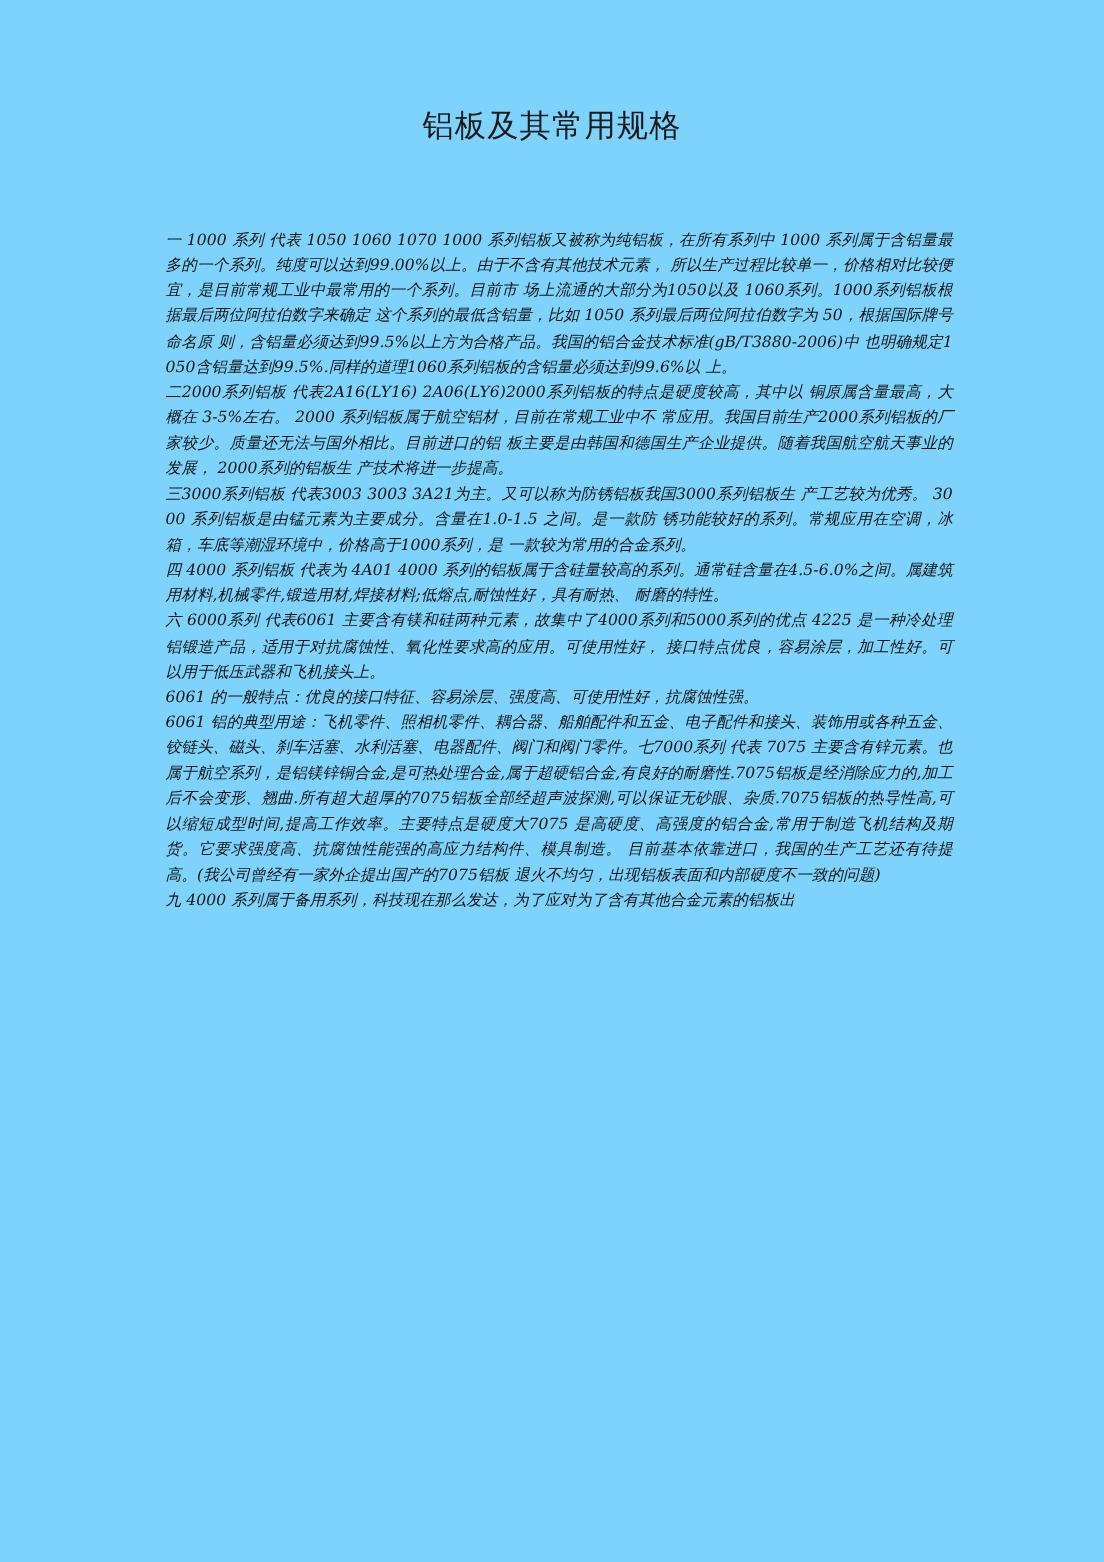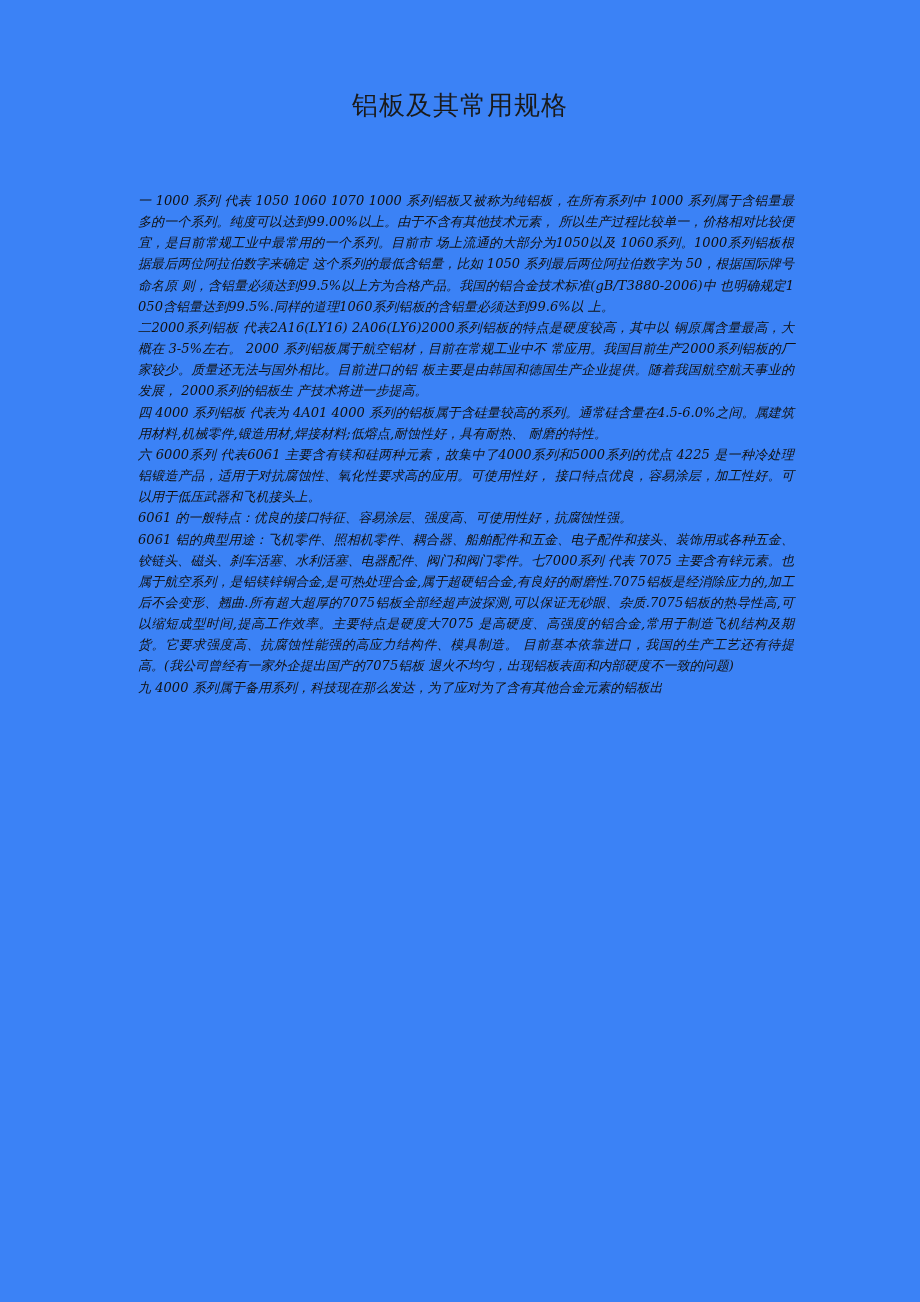--- a/index.html
+++ b/index.html
@@ -12,21 +12,21 @@
     width: 920px;
     height: 1302px;
     font-family: "Liberation Serif", "DejaVu Serif", serif;
     color: #000000;
     -webkit-font-smoothing: antialiased;
   }
   .page {
     position: relative;
     width: 920px;
     height: 1302px;
-    background: #3b82f6;
+    background: #7dd3fc;
     box-sizing: border-box;
     overflow: hidden;
   }
   .doc-title {
     position: absolute;
     left: 0;
     top: 88px;
     width: 920px;
     text-align: center;
     font-family: "DejaVu Serif", "Liberation Serif", serif;
@@ -63,20 +63,21 @@
 </head>
 <body>
 
 <div class="page">
 
   <div class="doc-title">铝板及其常用规格</div>
 
   <div class="body-column">
     <p class="para">一  1000 系列  代表  1050 1060 1070 1000 系列铝板又被称为纯铝板，在所有系列中  1000 系列属于含铝量最多的一个系列。纯度可以达到99.00%以上。由于不含有其他技术元素，  所以生产过程比较单一，价格相对比较便宜，是目前常规工业中最常用的一个系列。目前市  场上流通的大部分为1050以及  1060系列。1000系列铝板根据最后两位阿拉伯数字来确定  这个系列的最低含铝量，比如  1050 系列最后两位阿拉伯数字为  50，根据国际牌号命名原  则，含铝量必须达到99.5%以上方为合格产品。我国的铝合金技术标准(gB/T3880-2006)中  也明确规定1050含铝量达到99.5%.同样的道理1060系列铝板的含铝量必须达到99.6%以  上。</p>
     <p class="para">二2000系列铝板  代表2A16(LY16) 2A06(LY6)2000系列铝板的特点是硬度较高，其中以  铜原属含量最高，大概在  3-5%左右。   2000 系列铝板属于航空铝材，目前在常规工业中不  常应用。我国目前生产2000系列铝板的厂家较少。质量还无法与国外相比。目前进口的铝  板主要是由韩国和德国生产企业提供。随着我国航空航天事业的发展，  2000系列的铝板生  产技术将进一步提高。</p>
+    <p class="para">三3000系列铝板  代表3003 3003 3A21为主。又可以称为防锈铝板我国3000系列铝板生  产工艺较为优秀。  3000 系列铝板是由锰元素为主要成分。含量在1.0-1.5 之间。是一款防  锈功能较好的系列。常规应用在空调，冰箱，车底等潮湿环境中，价格高于1000系列，是  一款较为常用的合金系列。</p>
     <p class="para">四  4000 系列铝板  代表为  4A01 4000 系列的铝板属于含硅量较高的系列。通常硅含量在4.5-6.0%之间。属建筑用材料,机械零件,锻造用材,焊接材料;低熔点,耐蚀性好，具有耐热、  耐磨的特性。</p>
     <p class="para">六  6000系列  代表6061 主要含有镁和硅两种元素，故集中了4000系列和5000系列的优点  4225 是一种冷处理铝锻造产品，适用于对抗腐蚀性、氧化性要求高的应用。可使用性好，   接口特点优良，容易涂层，加工性好。可以用于低压武器和飞机接头上。</p>
     <p class="para">6061 的一般特点：优良的接口特征、容易涂层、强度高、可使用性好，抗腐蚀性强。</p>
     <p class="para">6061 铝的典型用途：飞机零件、照相机零件、耦合器、船舶配件和五金、电子配件和接头、装饰用或各种五金、铰链头、磁头、刹车活塞、水利活塞、电器配件、阀门和阀门零件。七7000系列  代表  7075 主要含有锌元素。也属于航空系列，是铝镁锌铜合金,是可热处理合金,属于超硬铝合金,有良好的耐磨性.7075铝板是经消除应力的,加工后不会变形、翘曲.所有超大超厚的7075铝板全部经超声波探测,可以保证无砂眼、杂质.7075铝板的热导性高,可以缩短成型时间,提高工作效率。主要特点是硬度大7075 是高硬度、高强度的铝合金,常用于制造飞机结构及期货。它要求强度高、抗腐蚀性能强的高应力结构件、模具制造。  目前基本依靠进口，我国的生产工艺还有待提高。(我公司曾经有一家外企提出国产的7075铝板  退火不均匀，出现铝板表面和内部硬度不一致的问题)</p>
     <p class="para">九  4000 系列属于备用系列，科技现在那么发达，为了应对为了含有其他合金元素的铝板出</p>
   </div>
 
 </div>
 
 </body></html>

